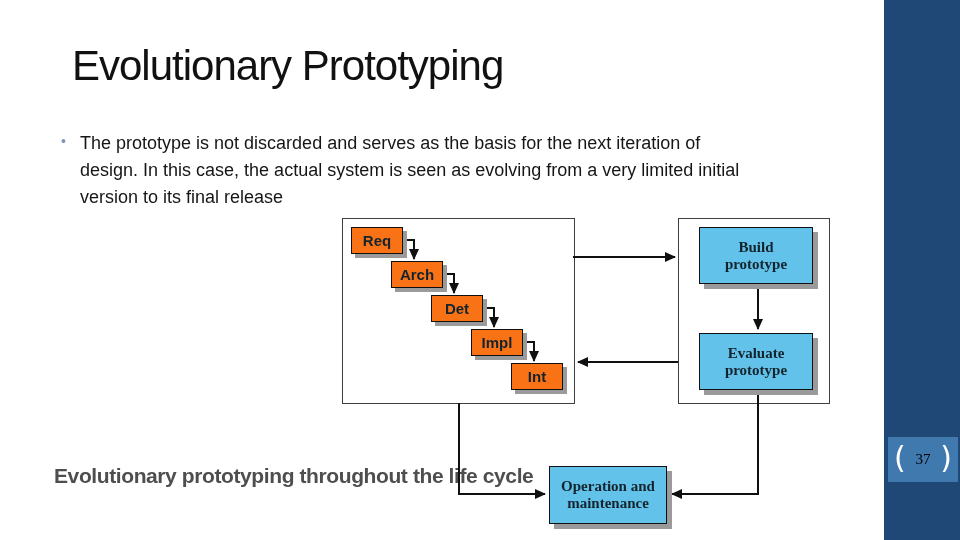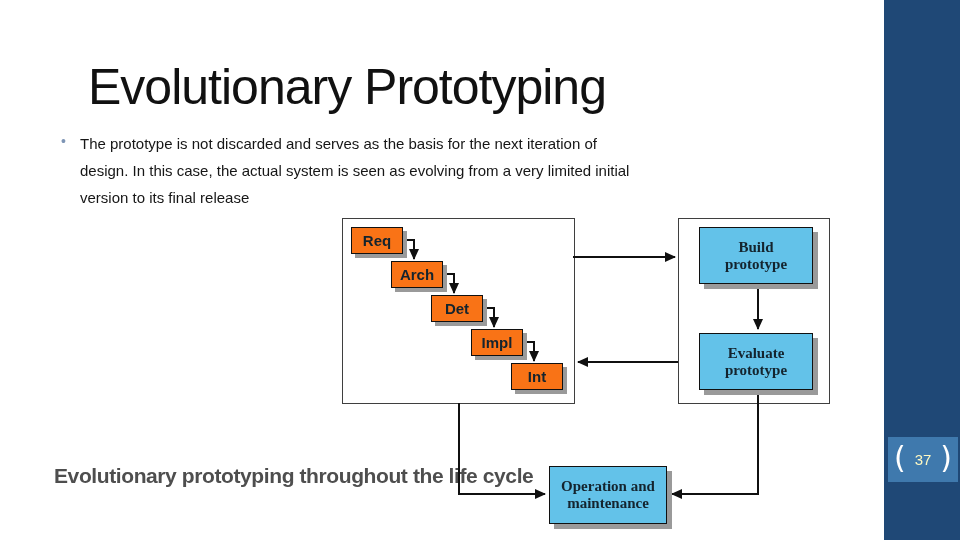--- a/index.html
+++ b/index.html
@@ -2,30 +2,30 @@
 <html><head>
 <meta charset="utf-8">
 <style>
   html,body{margin:0;padding:0;background:#fff;}
   .slide{
     position:relative;width:960px;height:540px;background:#ffffff;
     font-family:"Liberation Sans",sans-serif;overflow:hidden;
   }
   
   .title{
-    position:absolute;left:72px;top:42px;margin:16px;
-    font-size:50px;font-weight:400;letter-spacing:-1px;color:#111;
+    position:absolute;left:72px;top:42px;margin:0;
+    font-size:42px;font-weight:400;letter-spacing:-1px;color:#111;
   }
   
   .bullet-dot{
     position:absolute;left:61px;top:133px;font-size:14px;color:#7E95B5;
   }
   .bullet-text{
     position:absolute;left:80px;top:130px;
-    font-size:15px;line-height:27px;color:#161616;
+    font-size:18px;line-height:27px;color:#161616;
   }
   .bullet-text div{white-space:nowrap;}
   
   .frame{position:absolute;background:#fff;border:1px solid #3f3f3f;z-index:1;}
   .frame-left{left:342px;top:218px;width:231px;height:184px;}
   .frame-right{left:678px;top:218px;width:150px;height:184px;}
   .arrows{position:absolute;left:0;top:0;width:960px;height:540px;z-index:2;pointer-events:none;}
   .stage{
     position:absolute;width:52px;height:27px;box-sizing:border-box;
     background:#f97316;border:1.5px solid #101010;box-shadow:4px 4px 0 #9a9a9a;
@@ -55,21 +55,21 @@
   .sidebar{position:absolute;right:0;top:0;width:76px;height:540px;background:#1F4876;z-index:4;}
   .page-badge{
     position:absolute;left:4px;top:437px;width:70px;height:45px;background:#3F79AD;
     display:flex;align-items:center;justify-content:space-between;
     box-sizing:border-box;padding:0 6px;
   }
   .bracket{
     font-family:"DejaVu Sans",sans-serif;font-size:30px;color:#ffffff;
     line-height:1;transform:translateY(-2px);
   }
-  .page-num{font-size:15px;color:#fef9c3;}
+  .page-num{font-size:15px;color:#000000;font-family:Liberation Serif, serif;}
 </style>
 </head>
 <body>
 
 <div class="slide">
 
   <h1 class="title">Evolutionary Prototyping</h1>
 
   <span class="bullet-dot">•</span>
   <div class="bullet-text">

